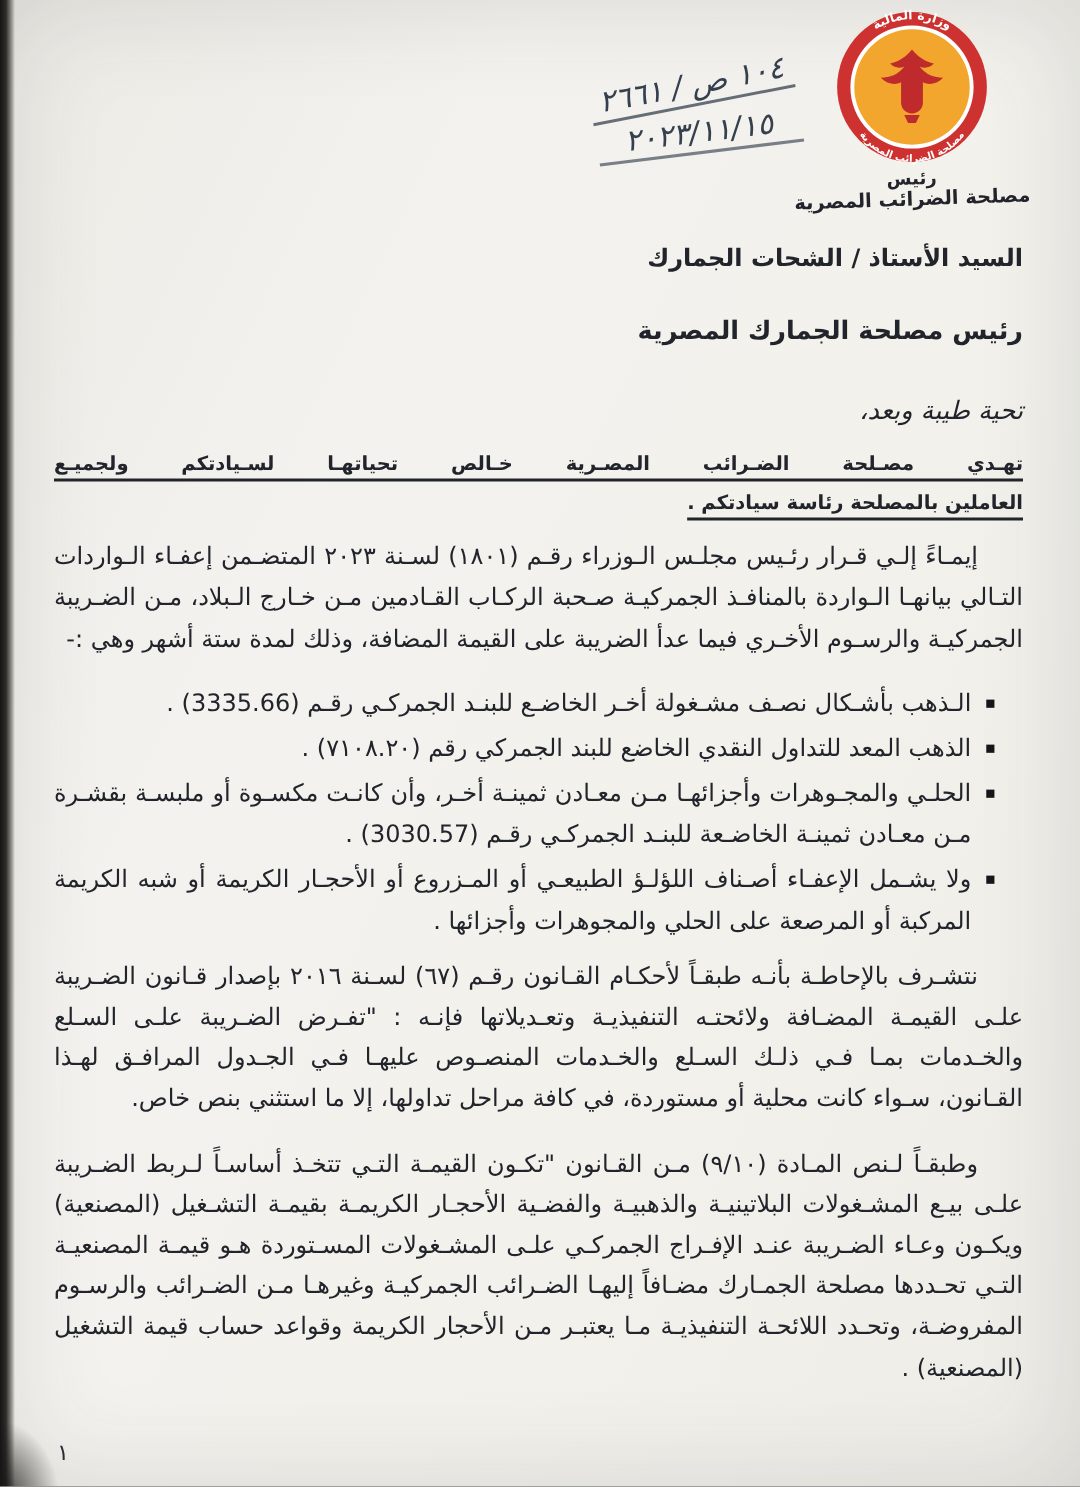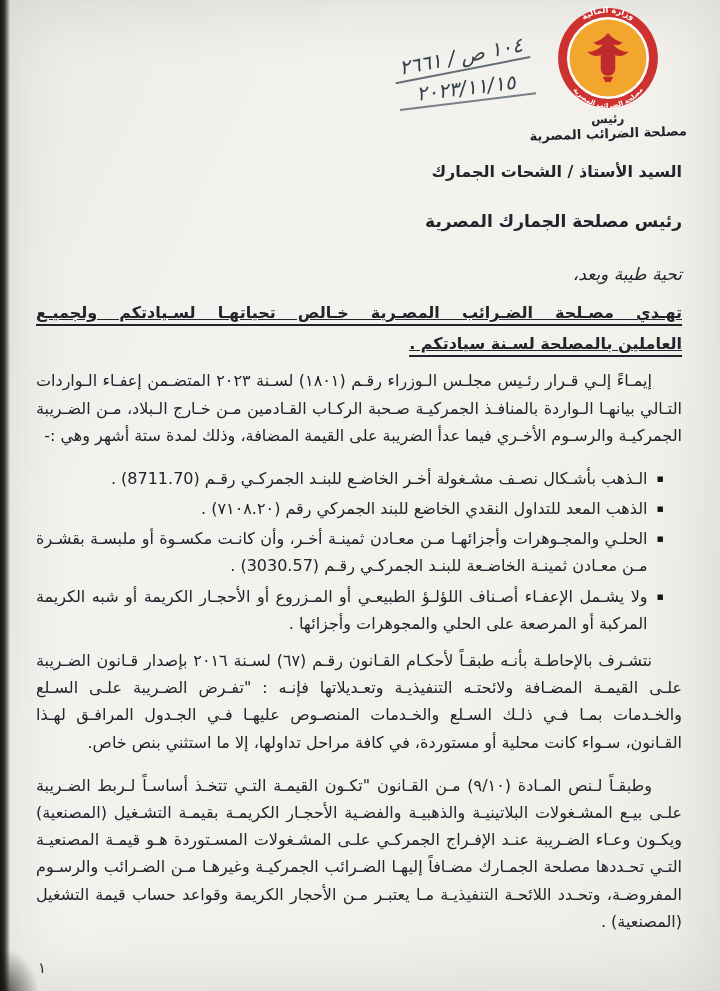--- a/index.html
+++ b/index.html
@@ -33,21 +33,21 @@
   .hw-line.first  { border-bottom: 2px solid rgba(53,64,78,.75); padding: 0 6px 1px; transform: skewY(-2deg); }
   .hw-line.second { margin-top: 5px; border-bottom: 2px solid rgba(53,64,78,.65); padding: 0 4px 1px; transform: skewY(2deg); }
   
   .content {
     position: absolute; top: 158px; right: 38px; left: 36px;
     direction: rtl; font-size: 16px; line-height: 1.7; text-align: justify;
   }
   .recipient1 { font-weight: bold; font-size: 16px; }
   .recipient2 { font-weight: bold; font-size: 17px; margin-top: 22px; letter-spacing: .5px; }
   .salutation { margin-top: 24px; font-size: 17px; font-style: italic; }
-  .greeting { margin-top: 10px; font-weight: bold; font-size: 16px; text-decoration: underline; }
+  .greeting { margin-top: 10px; font-weight: bold; font-size: 13px; }
   .greeting .l1 {
     text-align: justify; text-align-last: justify;
     text-decoration: underline; text-underline-offset: 6px; text-decoration-thickness: 1.5px;
   }
   .greeting .l2 { margin-top: 4px; text-align: right; }
   .greeting .l2 span { text-decoration: underline; text-underline-offset: 6px; text-decoration-thickness: 1.5px; }
   .para { margin-top: 10px; text-indent: 30px; }
   .bullets { list-style: none; margin: 8px 0 0; padding: 0 18px 0 0; }
   .bullets li { display: flex; gap: 9px; margin-top: 3px; }
   .bullets .marker { flex: 0 0 auto; font-size: 11px; line-height: 27px; color: #15161a; }
@@ -92,29 +92,29 @@
   </div>
 
   <main class="content">
     <div class="recipient1">السيد الأستاذ / الشحات الجمارك</div>
     <div class="recipient2">رئيس  مصلحة الجمارك المصرية</div>
 
     <div class="salutation">تحية طيبة وبعد،</div>
 
     <div class="greeting">
       <div class="l1">تهـدي مصـلحة الضـرائب المصـرية خـالص تحياتهـا لسـيادتكم ولجميـع</div>
-      <div class="l2"><span>العاملين بالمصلحة لسـنة سيادتكم .</span></div>
+      <div class="l2"><span>العاملين بالمصلحة رئاسة سيادتكم .</span></div>
     </div>
 
     <p class="para">إيمـاءً إلـي قـرار رئـيس مجلـس الـوزراء رقـم (١٨٠١) لسـنة ٢٠٢٣ المتضـمن إعفـاء الـواردات التـالي بيانهـا الـواردة بالمنافـذ الجمركيـة صـحبة الركـاب القـادمين مـن خـارج الـبلاد، مـن الضـريبة الجمركيـة والرسـوم الأخـري فيما عدأ الضريبة على القيمة المضافة، وذلك لمدة ستة أشهر وهي :-</p>
 
     <ul class="bullets">
       <li>
         <span class="marker">▪</span>
-        <div class="btxt">الـذهب بأشـكال نصـف مشـغولة أخـر الخاضـع للبنـد الجمركـي رقـم (8711.70) .</div>
+        <div class="btxt">الـذهب بأشـكال نصـف مشـغولة أخـر الخاضـع للبنـد الجمركـي رقـم (3335.66) .</div>
       </li>
       <li>
         <span class="marker">▪</span>
         <div class="btxt">الذهب المعد للتداول النقدي الخاضع للبند الجمركي رقم (٧١٠٨.٢٠) .</div>
       </li>
       <li>
         <span class="marker">▪</span>
         <div class="btxt">الحلـي والمجـوهرات وأجزائهـا مـن معـادن ثمينـة أخـر، وأن كانـت مكسـوة أو ملبسـة بقشـرة مـن معـادن ثمينـة الخاضـعة للبنـد الجمركـي رقـم (3030.57) .</div>
       </li>
       <li>

